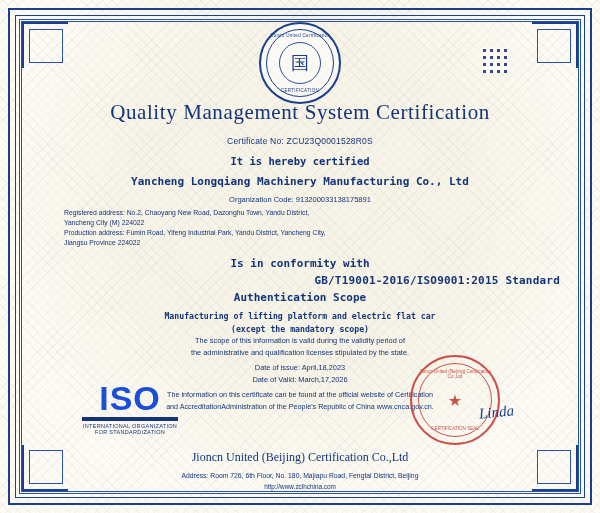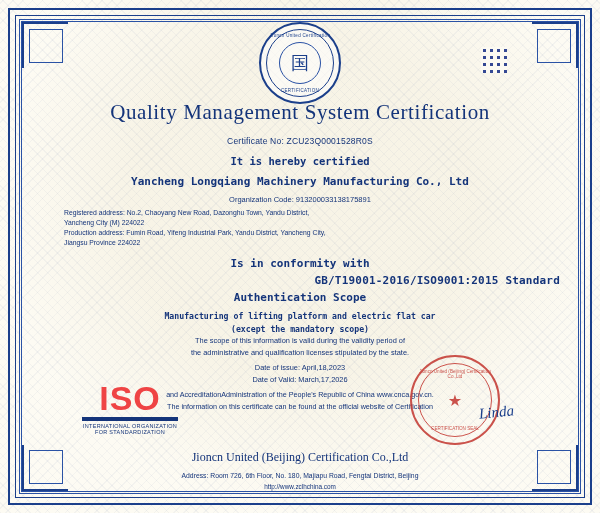--- a/index.html
+++ b/index.html
@@ -235,21 +235,21 @@
     position: absolute;
     left: 82px;
     bottom: 78px;
     width: 96px;
     text-align: center;
   }
   .iso-logo .iso-text {
     font-family: "Liberation Sans", sans-serif;
     font-weight: bold;
     font-size: 34px;
-    color: #ef4444;
+    color: #1d4ed8;
     letter-spacing: 1px;
     line-height: 1;
   }
   .iso-logo .iso-bar {
     height: 4px;
     background: #14347a;
     margin-top: 2px;
   }
   .iso-logo .iso-sub {
     font-size: 5.5px;
@@ -400,22 +400,22 @@
 
     <div class="dates">
       <div>Date of issue: April,18,2023</div>
       <div>Date of Valid: March,17,2026</div>
     </div>
 
     <div class="footnote">
     </div>
 
     <div class="footnote">
+      <div>The information on this certificate can be found at the official website of Certification</div>
       <div>and AccreditationAdministration of the People's Republic of China www.cnca.gov.cn.</div>
-      <div>The information on this certificate can be found at the official website of Certification</div>
     </div>
   </div>
 
   <div class="iso-logo">
     <div class="iso-text">ISO</div>
     <div class="iso-bar"></div>
     <div class="iso-sub">INTERNATIONAL ORGANIZATION FOR STANDARDIZATION</div>
   </div>
 
   <div class="stamp">

